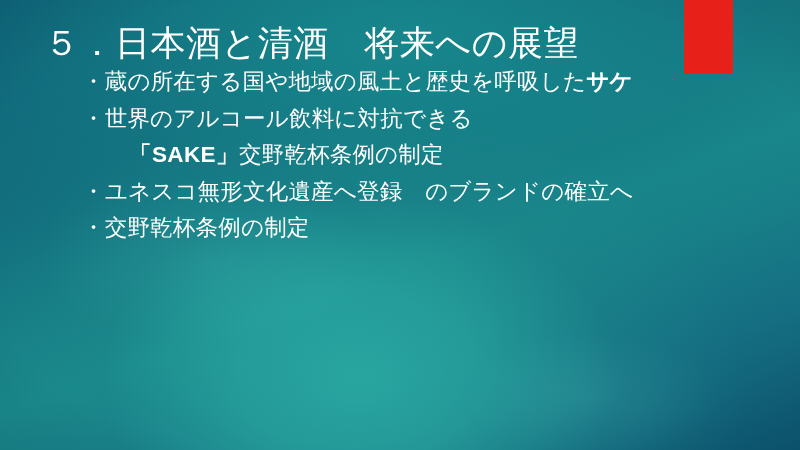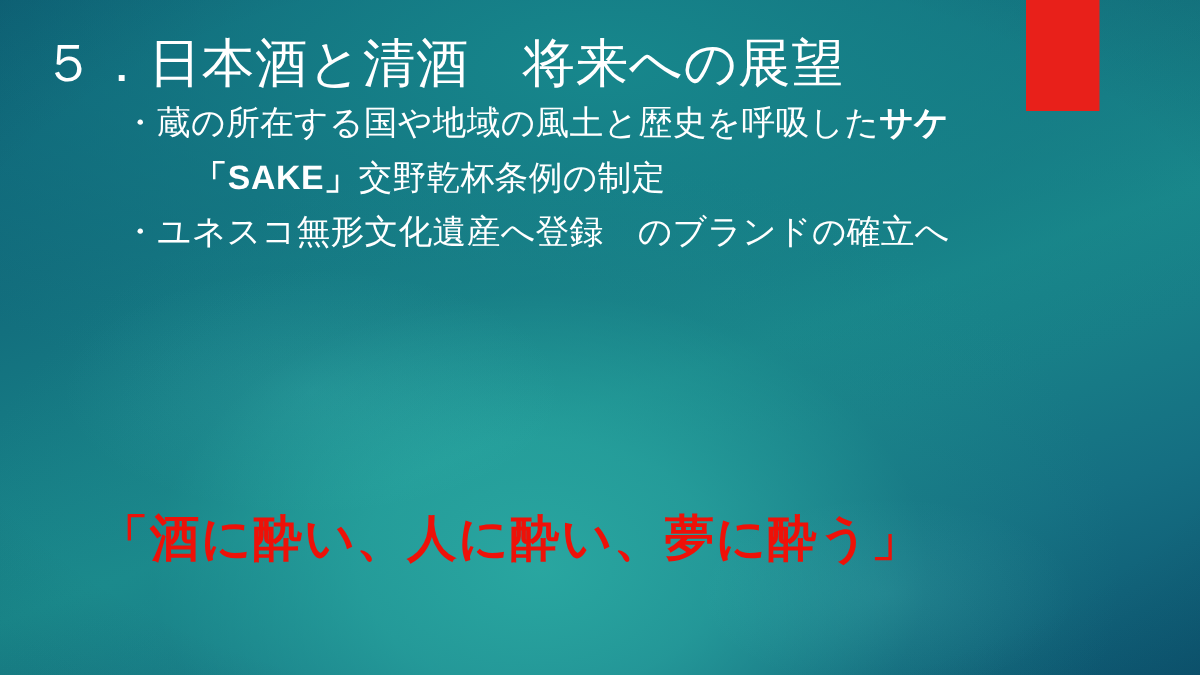--- a/index.html
+++ b/index.html
@@ -52,21 +52,21 @@
   }
 
   
   #content {
     position: absolute;
     inset: 0;
   }
 
   .title {
     position: absolute;
-    left: 28px;
+    left: 44px;
     top: 22px;
     font-size: 35px;
     line-height: 1.18;
     font-weight: 400;
     letter-spacing: 0.5px;
     white-space: pre;
     color: #ffffff;
   }
 
   .bullets {
@@ -120,24 +120,25 @@
 
   <div id="content">
 
     <div class="title">５．日本酒と清酒　将来への展望</div>
 
     <div class="bullets">
 
       <div class="bullet-line"><span>・</span><span>蔵の所在する国や地域の風土と歴史を呼吸した</span><span class="em">サケ</span><span></span></div>
 
 
+      <div class="bullet-line"><span>・</span><span>世界のアルコール飲料に対抗できる</span><span class="em"></span><span></span></div>
 
       <div class="bullet-line indent"><span></span><span></span><span class="latin">「SAKE」</span><span>交野乾杯条例の制定</span></div>
 
       <div class="bullet-line"><span>・</span><span>ユネスコ無形文化遺産へ登録　のブランドの確立へ</span><span class="em"></span><span></span></div>
 
+      <div class="bullet-line"><span>・</span><span>交野乾杯条例の制定</span><span class="em"></span><span></span></div>
 
     </div>
 
-    <div class="closing" style="color: rgb(238, 17, 8);">「酒に酔い、人に酔い、夢に酔う」</div>
 
   </div>
 </div>
 
 </body></html>

